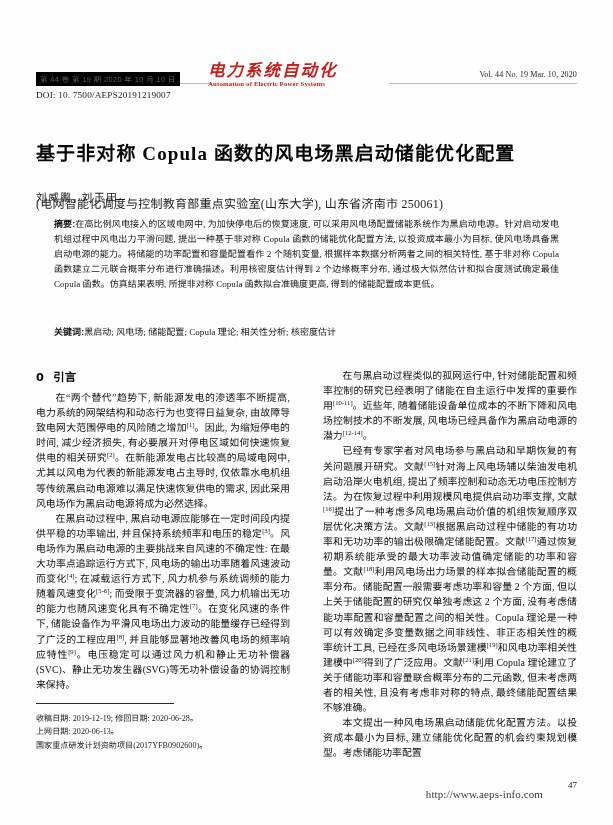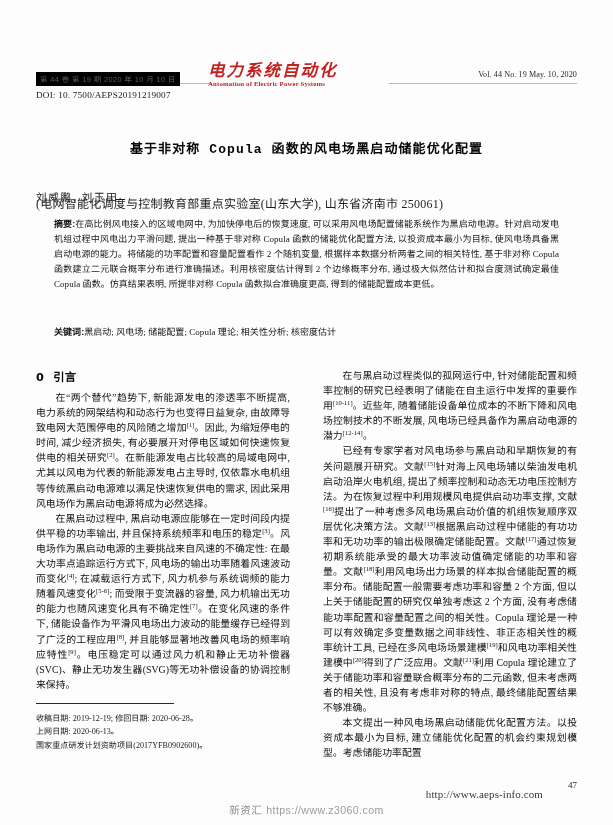--- a/index.html
+++ b/index.html
@@ -94,24 +94,24 @@
   }
   .rule-left  { left: 0;   width: 176px; }
   .rule-right { right: 0;  width: 188px; }
 
   
   .title {
     position: absolute;
     left: 36px;
     top: 138px;
     width: 541px;
-    text-align: center;
-    font-family: Liberation Mono, monospace;
-    font-weight: bold;
-    font-size: 13px;
+    text-align: left;
+    font-family: Liberation Serif, serif;
+    font-weight: bold;
+    font-size: 19px;
     letter-spacing: 1.1px;
     color: #060606;
   }
   .authors {
     position: absolute;
     left: 36px;
     top: 189px;
     width: 541px;
     text-align: left;
     font-size: 10.5px;
@@ -264,21 +264,21 @@
     <div class="mast-left">
       <span class="volume-bar">第 44 卷  第 19 期  2020 年 10 月 10 日</span>
       <div class="doi-line">DOI: 10. 7500/AEPS20191219007</div>
     </div>
 
     <div class="mast-center">
       <div class="journal-cn">电力系统自动化</div>
       <div class="journal-en">Automation of Electric Power Systems</div>
     </div>
 
-    <div class="mast-right">Vol. 44 No. 19 May. 10, 2020</div>
+    <div class="mast-right">Vol. 44 No. 19 Mar. 10, 2020</div>
   </div>
 
   <div class="title">基于非对称 Copula 函数的风电场黑启动储能优化配置</div>
 
   <div class="authors">刘威鹏, 刘玉田</div>
 
   <div class="affiliation">(电网智能化调度与控制教育部重点实验室(山东大学), 山东省济南市 250061)</div>
 
   <div class="abstract">
     <span class="lbl">摘要:</span><span>在高比例风电接入的区域电网中, 为加快停电后的恢复速度, 可以采用风电场配置储能系统作为黑启动电源。针对启动发电机组过程中风电出力平滑问题, 提出一种基于非对称 Copula 函数的储能优化配置方法, 以投资成本最小为目标, 使风电场具备黑启动电源的能力。将储能的功率配置和容量配置看作 2 个随机变量, 根据样本数据分析两者之间的相关特性, 基于非对称 Copula 函数建立二元联合概率分布进行准确描述。利用核密度估计得到 2 个边缘概率分布, 通过极大似然估计和拟合度测试确定最佳 Copula 函数。仿真结果表明, 所提非对称 Copula 函数拟合准确度更高, 得到的储能配置成本更低。</span>
@@ -312,17 +312,14 @@
       <p class="body sup-p">本文提出一种风电场黑启动储能优化配置方法。以投资成本最小为目标, 建立储能优化配置的机会约束规划模型。考虑储能功率配置</p>
     </div>
 
   </div>
 
   <div class="footer">
     <span class="footer-url">http://www.aeps-info.com</span>
     <span class="footer-page">47</span>
   </div>
 
-  <div class="watermark">
-    <span class="wm-cn">新资汇</span><span>https://www.z3060.com</span>
-  </div>
 
 </div>
 
 </body></html>

